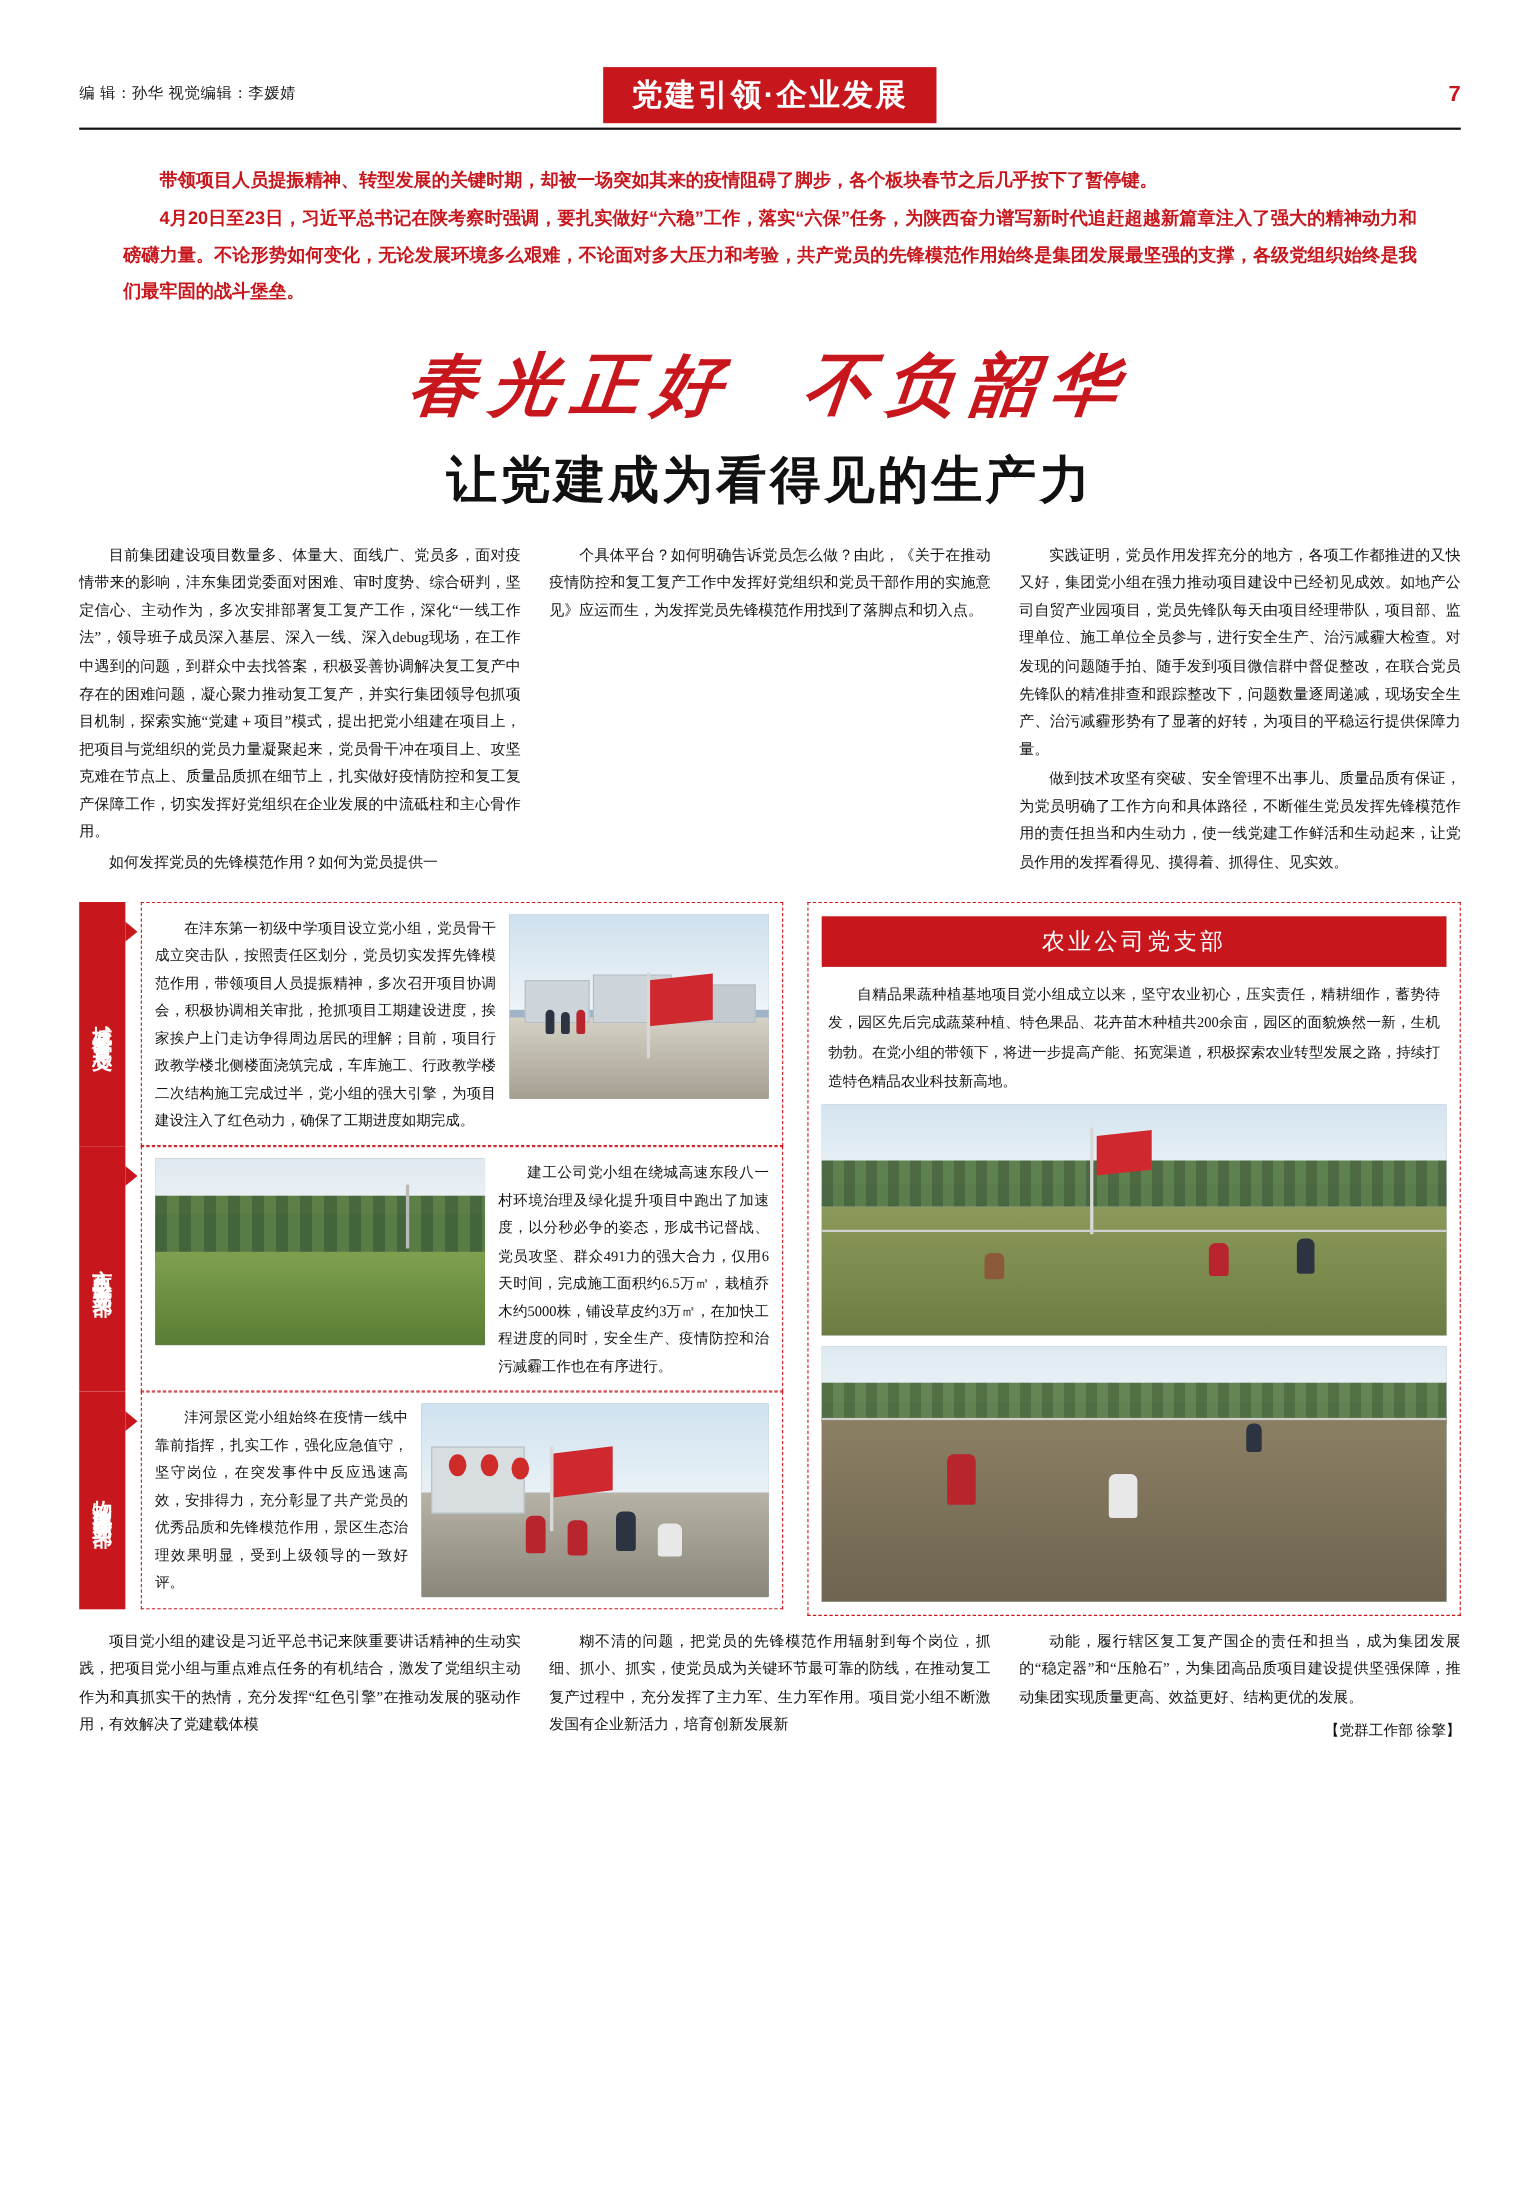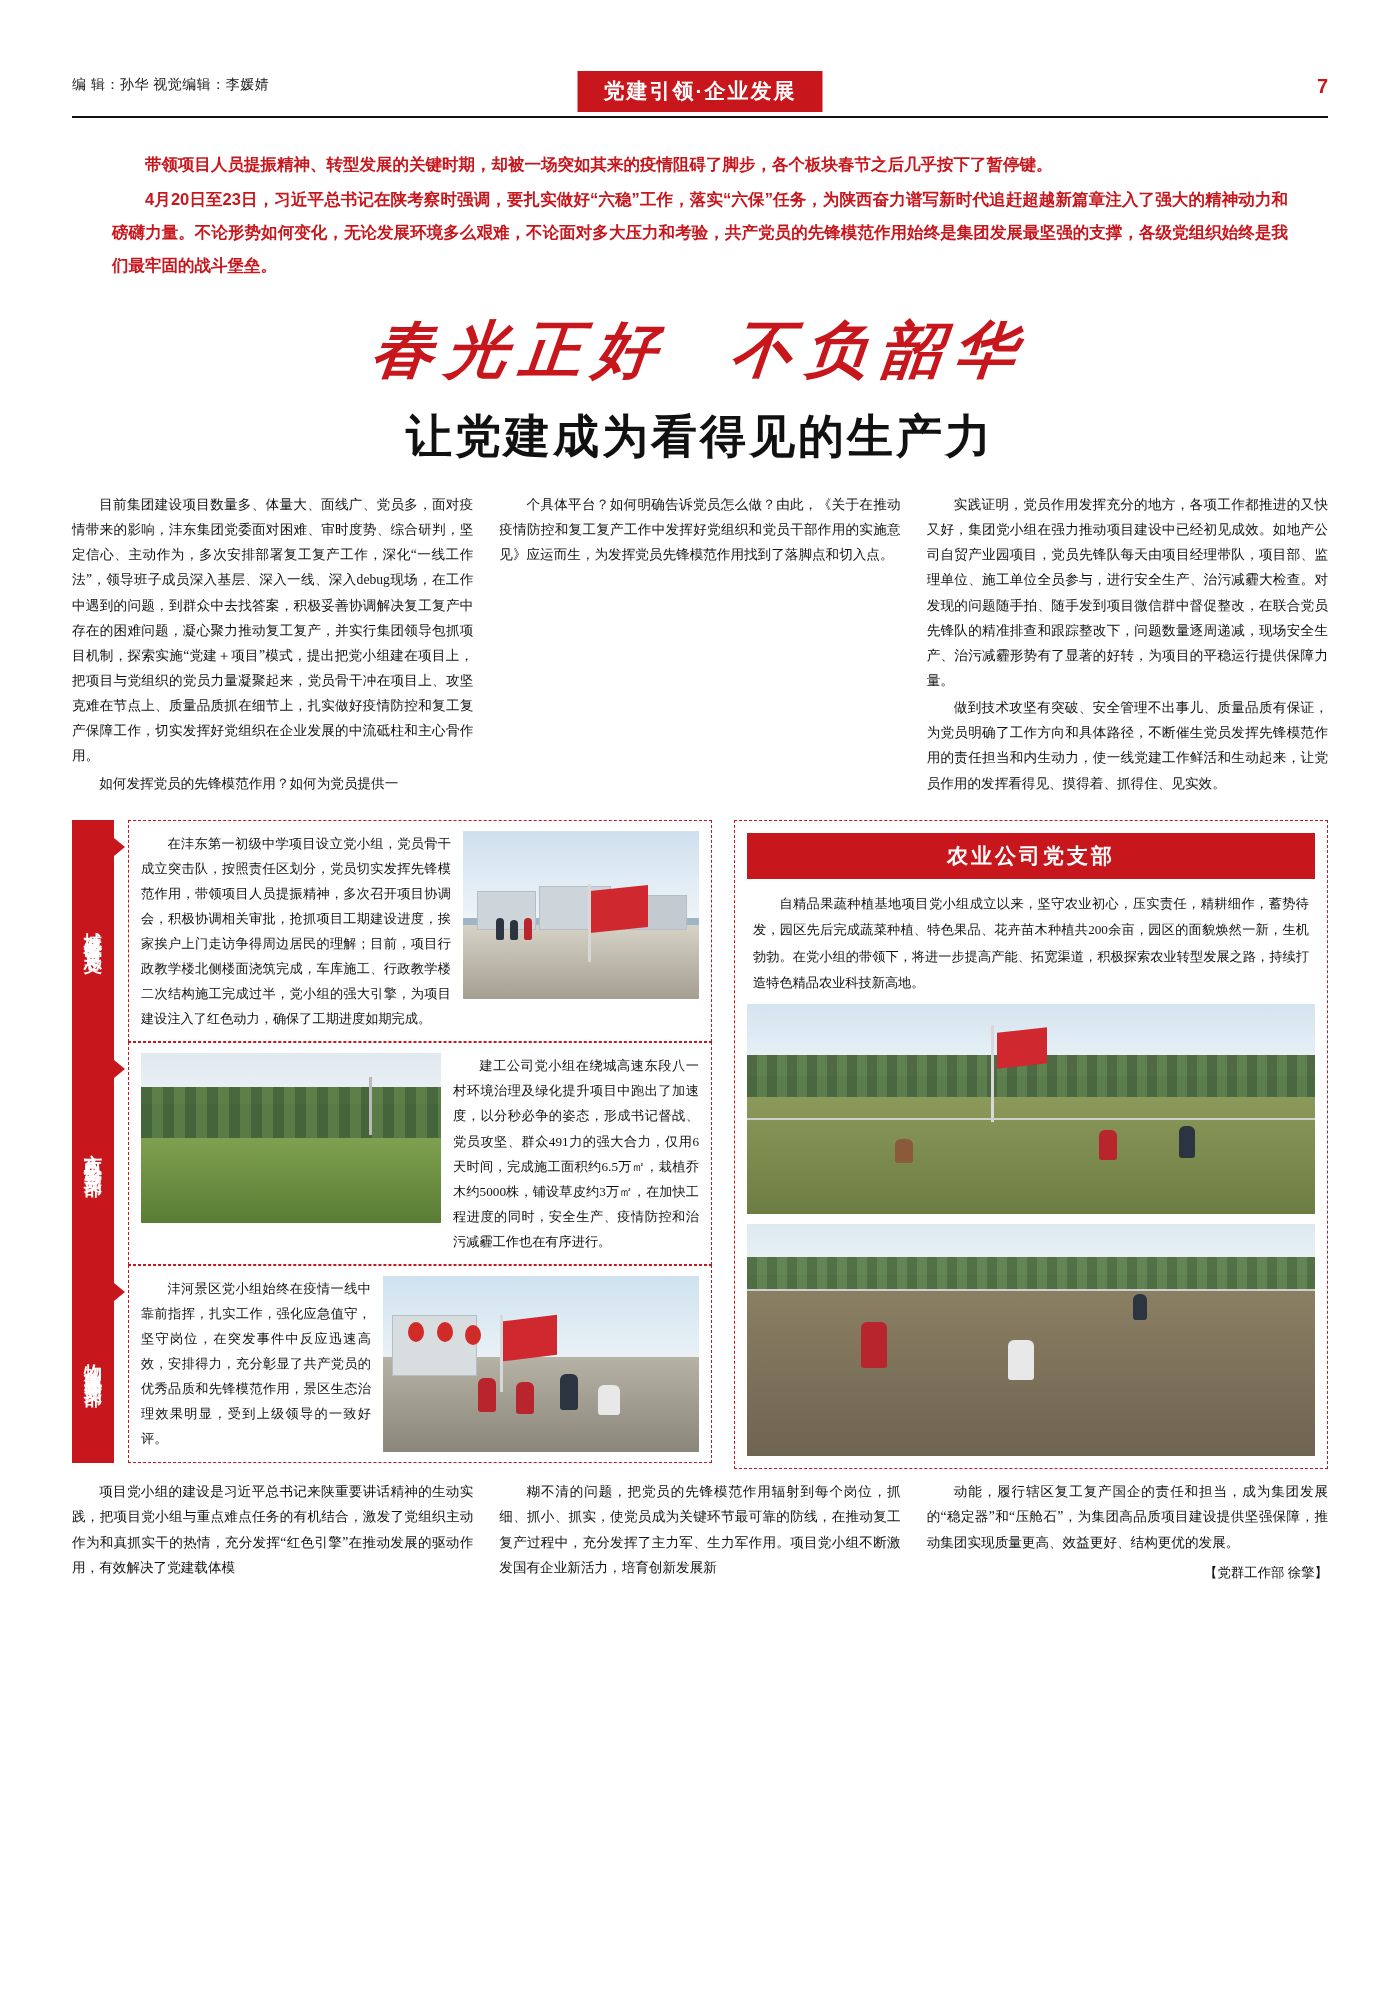--- a/index.html
+++ b/index.html
@@ -39,21 +39,21 @@
   }
   .section-banner {
     position: absolute;
     left: 50%;
     transform: translateX(-50%);
     bottom: 4px;
     background: #c8161d;
     color: #fff;
     font-family: "Liberation Sans", sans-serif;
     font-weight: bold;
-    font-size: 21px;
+    font-size: 28px;
     letter-spacing: 2px;
     padding: 6px 26px 7px 26px;
   }
   .page-no {
     font-family: "Liberation Sans", sans-serif;
     font-size: 20px;
     font-weight: bold;
     color: #c8161d;
     padding-bottom: 4px;
   }
@@ -183,21 +183,21 @@
   .right-panel {
     border: 1.5px dashed #c8161d;
     padding: 12px;
     box-sizing: border-box;
   }
   .right-header {
     background: #c8161d;
     color: #fff;
     text-align: center;
     font-family: "Liberation Sans", sans-serif;
-    font-weight: bold;
+    font-weight: normal;
     font-size: 21px;
     letter-spacing: 3px;
     padding: 9px 0;
     margin-bottom: 10px;
   }
   .right-text {
     font-size: 13.2px;
     line-height: 2.0;
     text-indent: 2em;
     text-align: justify;

